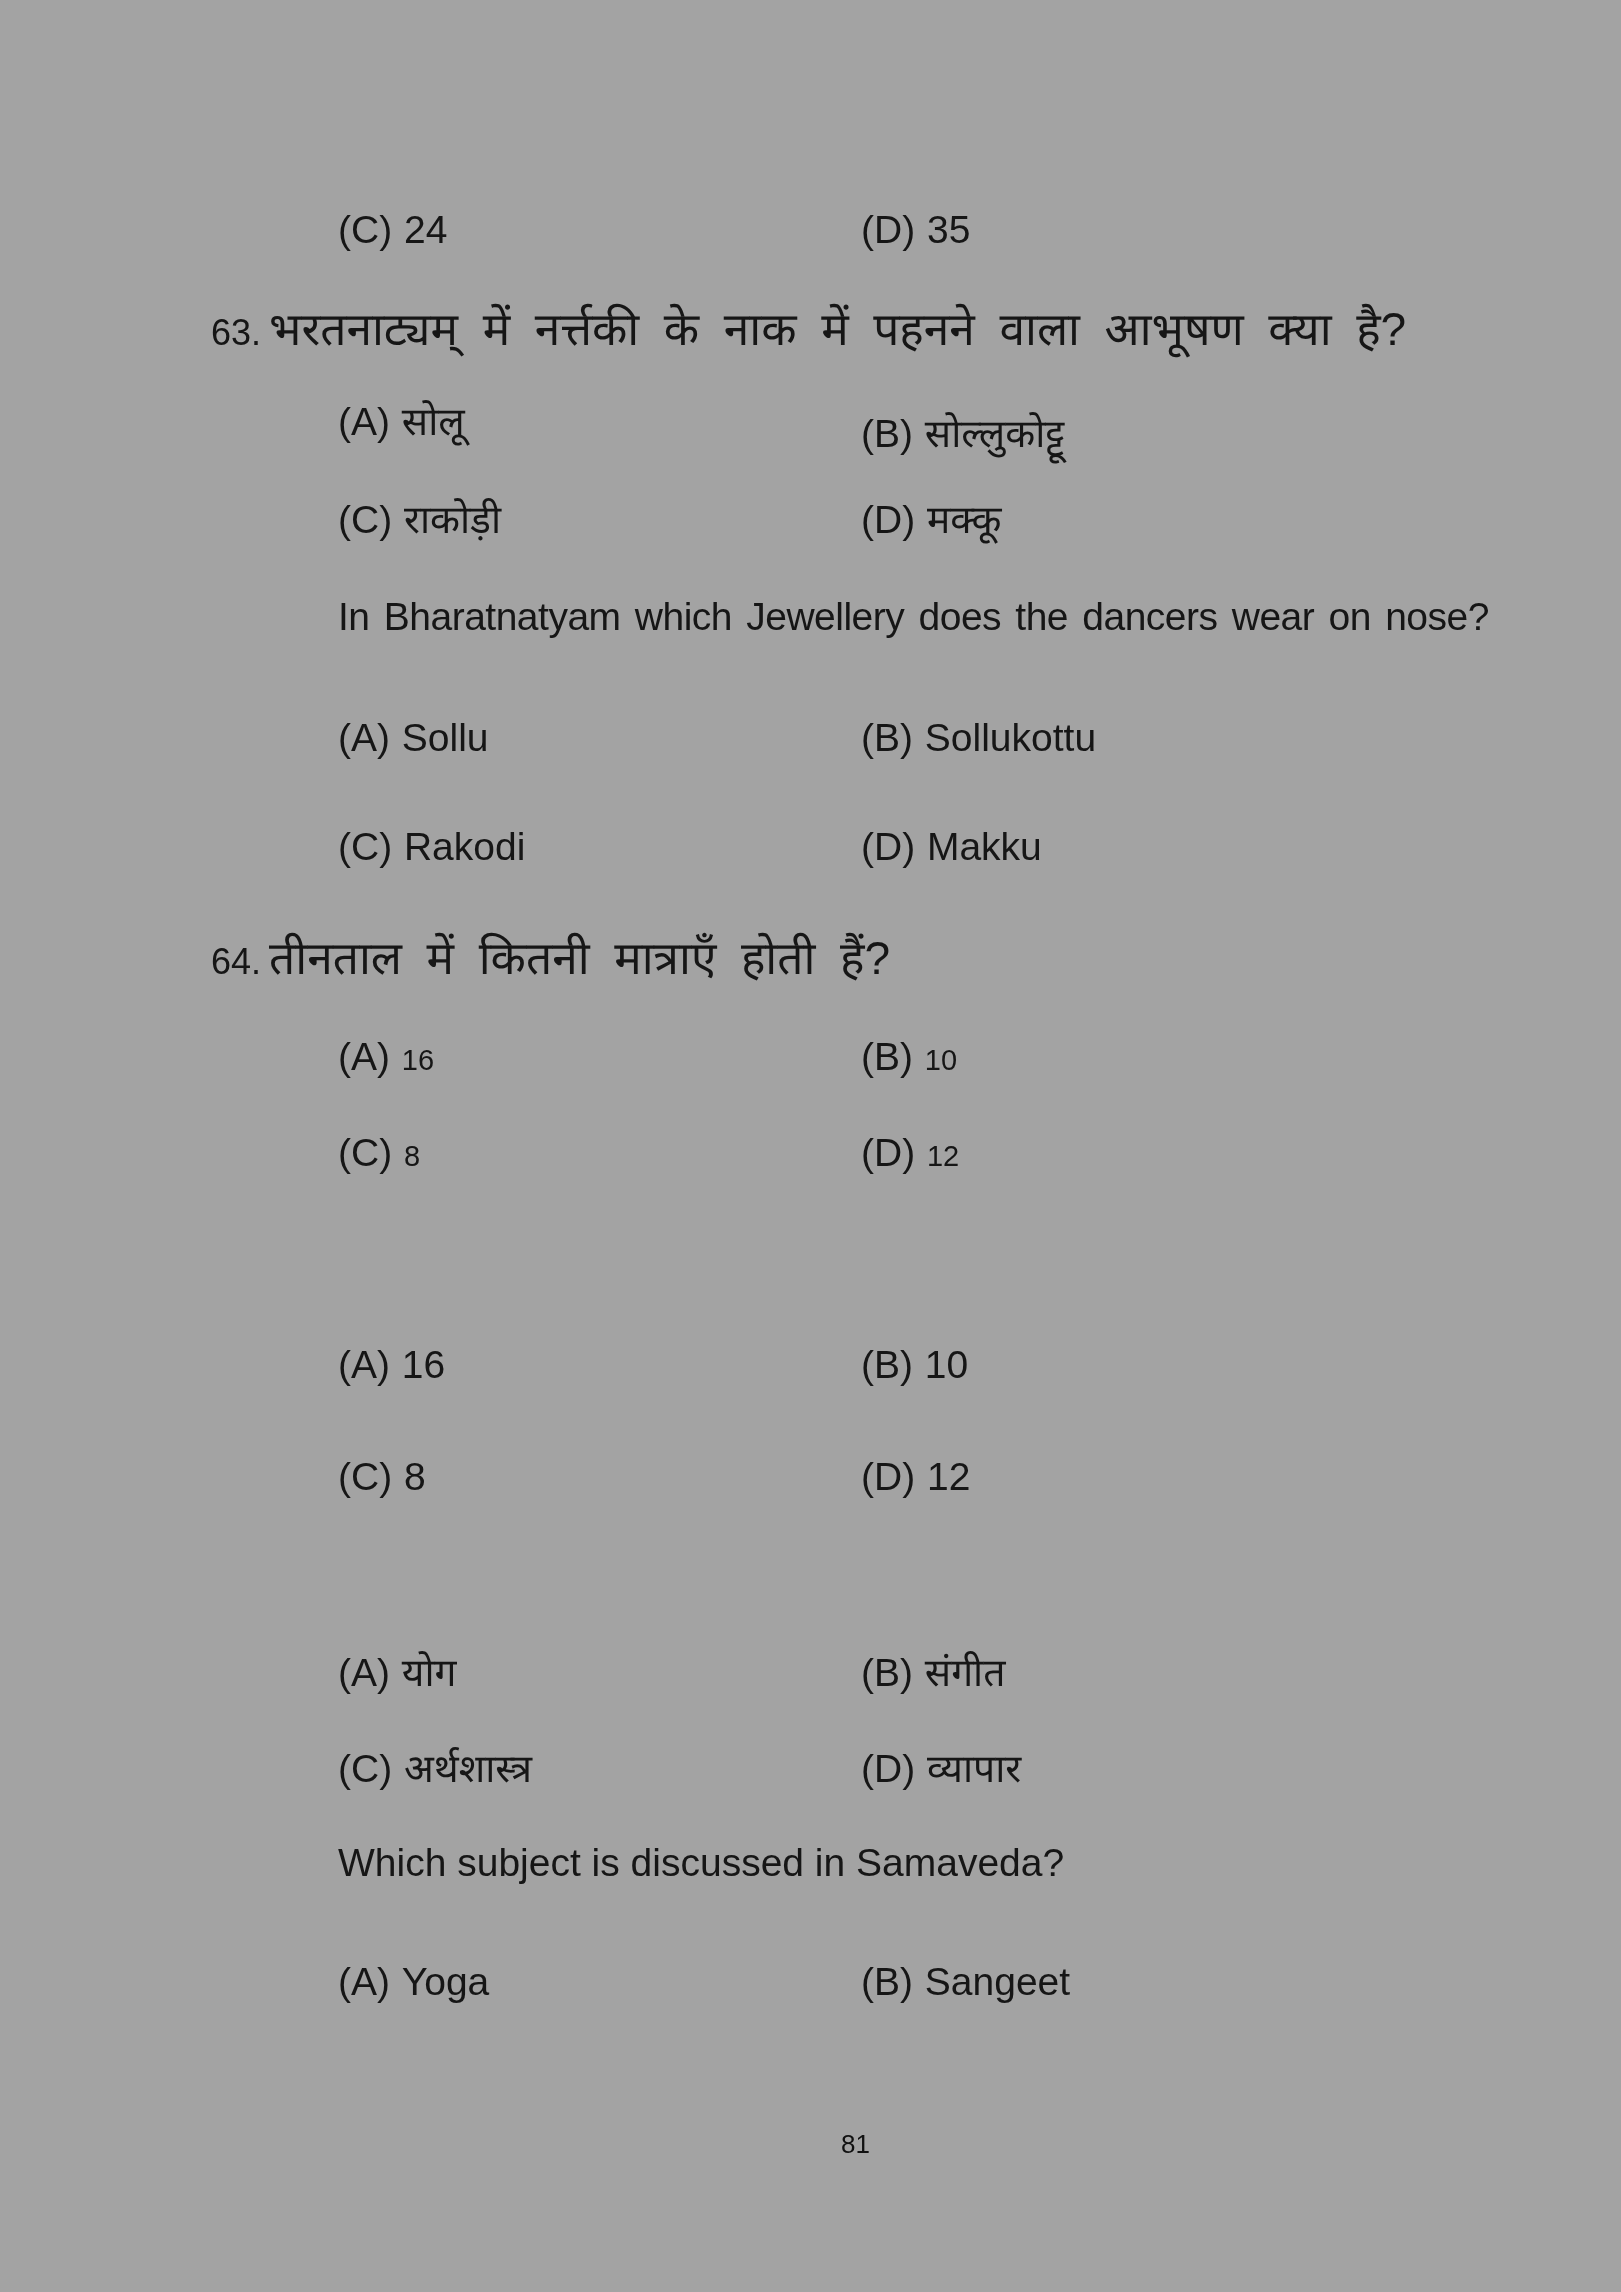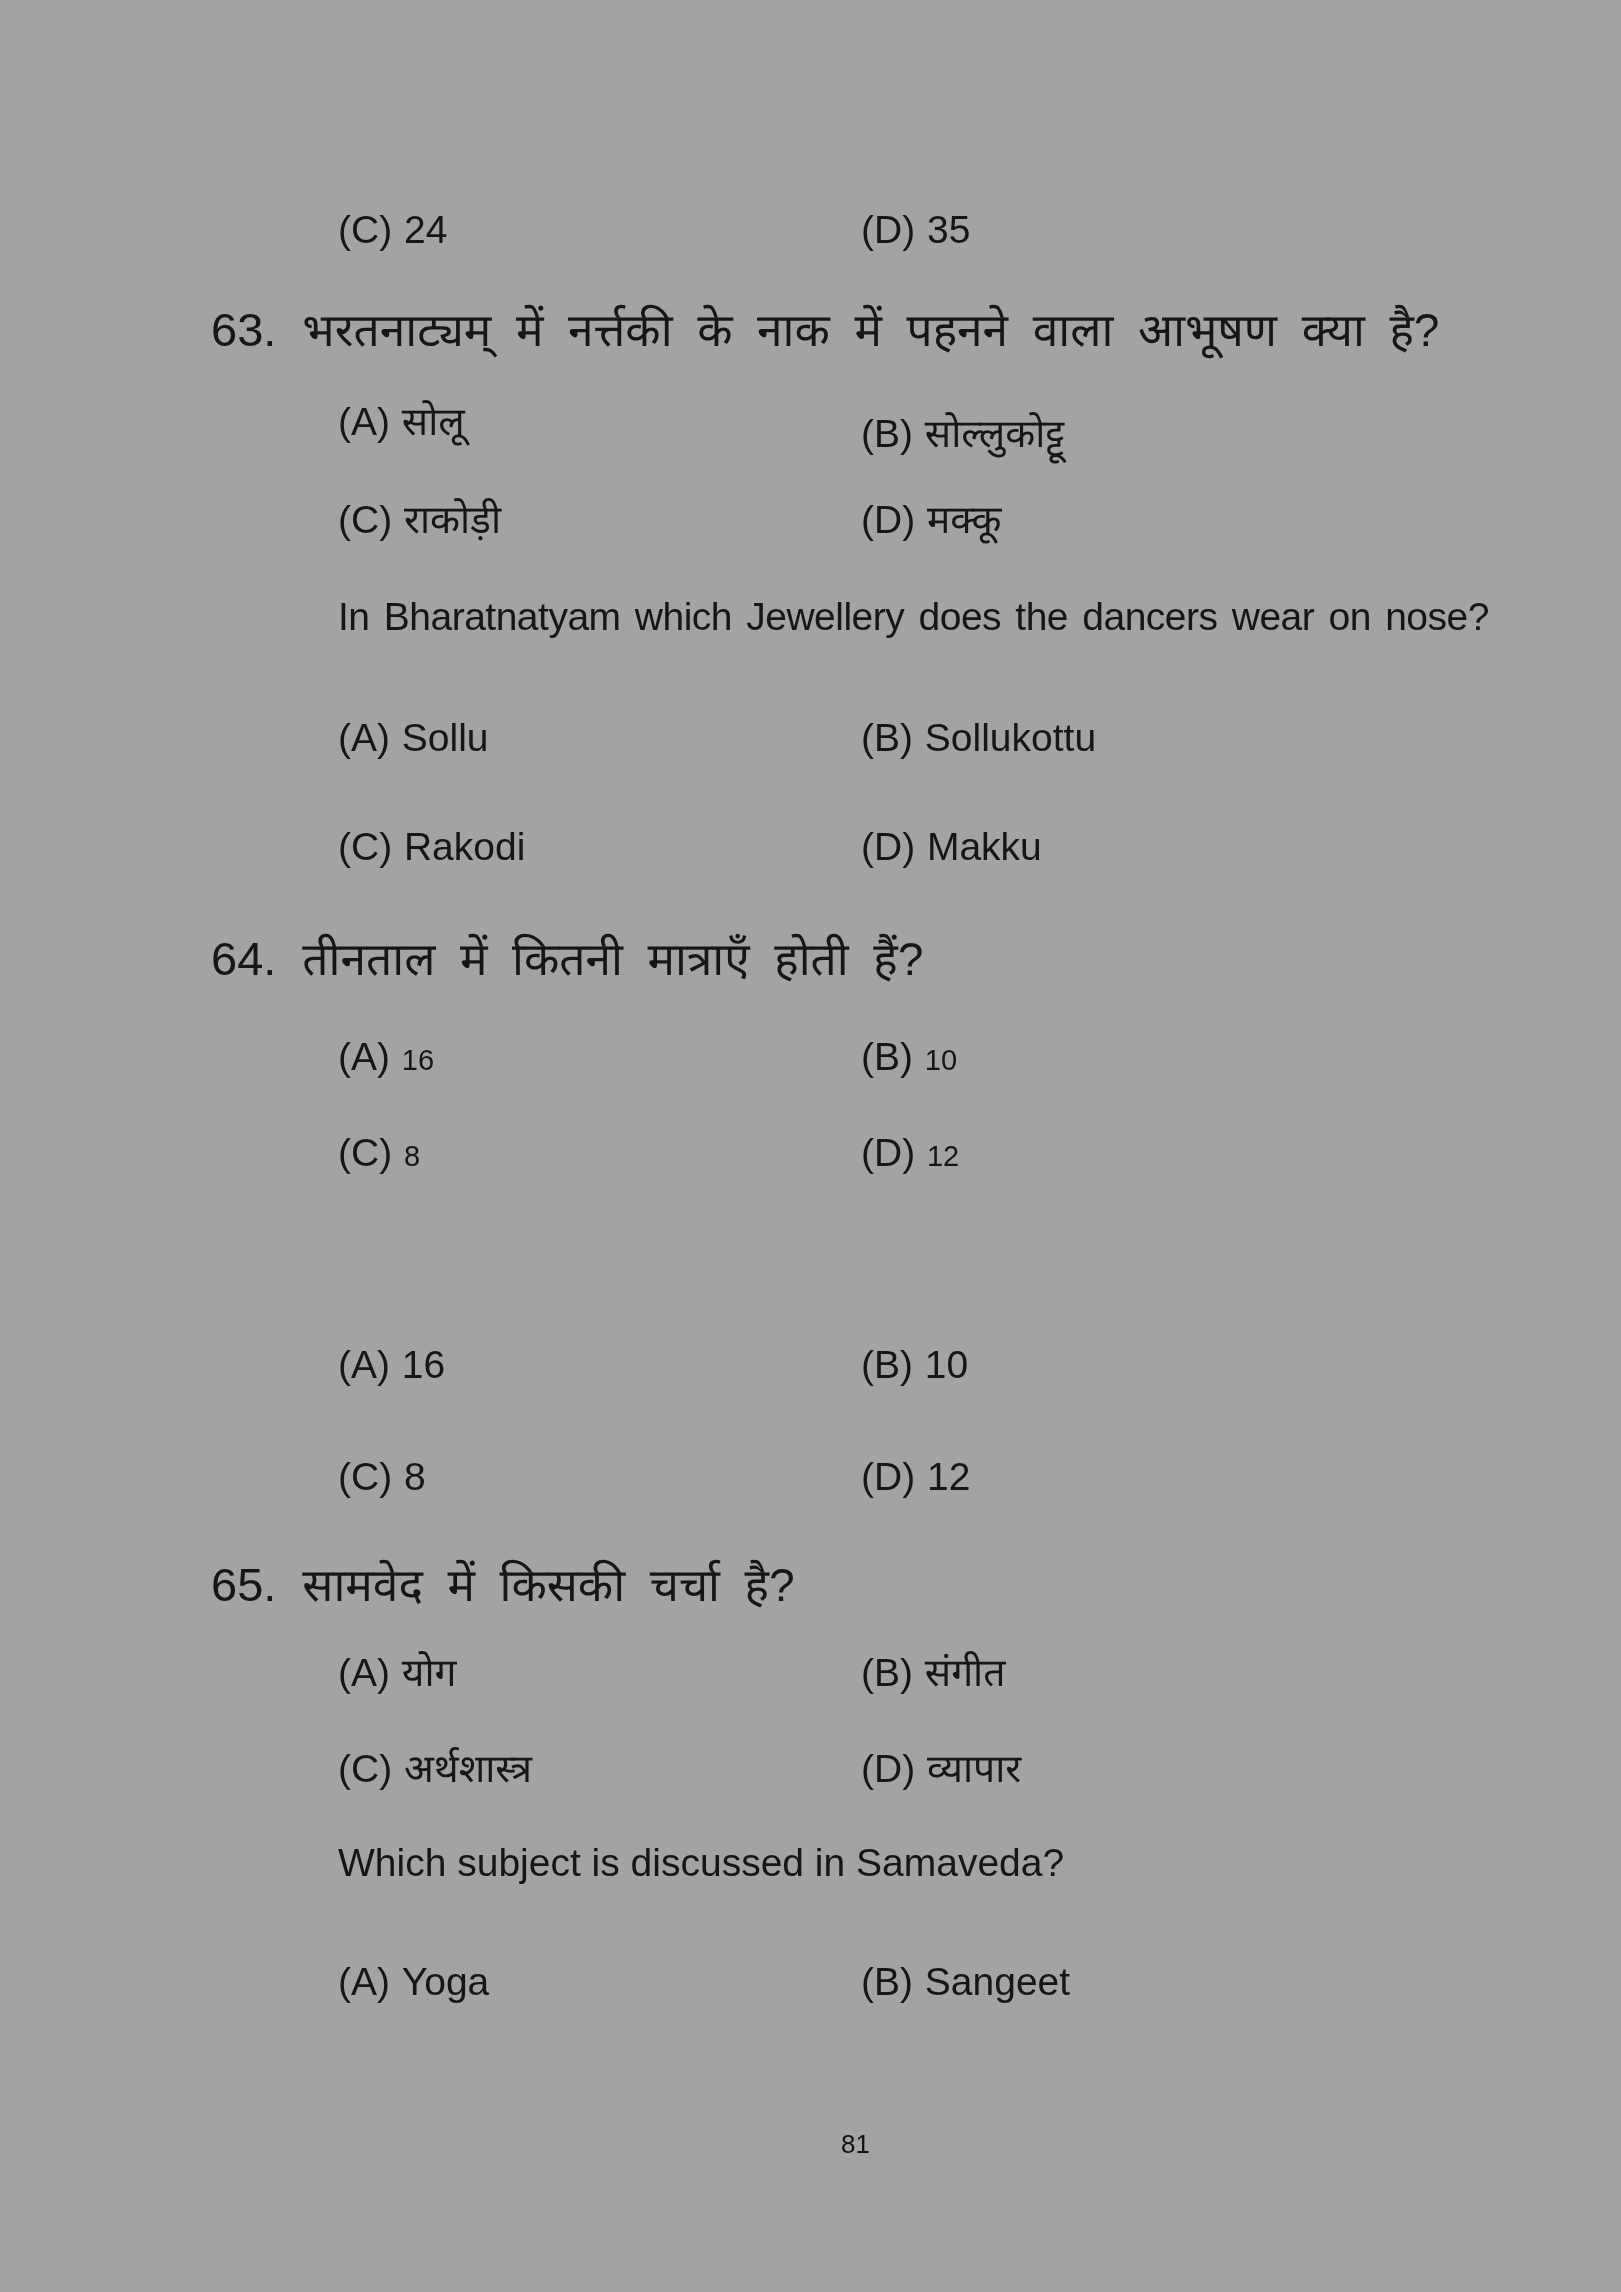--- a/index.html
+++ b/index.html
@@ -24,22 +24,22 @@
     position: absolute;
     white-space: nowrap;
     line-height: 1.12;
   }
   .colA { left: 338px; }
   .colB { left: 861px; }
   .qline { left: 211px; }
   .enblock { left: 338px; }
 
   .qnum {
-    font-size: 47px;
-    margin-right: 26px;
+    font-size: 36px;
+    margin-right: 8px;
   }
   .qtext {
     font-size: 46px;
   }
   .hindi-q {
     word-spacing: 11.8px;
   }
   .en-q {
     font-size: 39px;
     text-align: center;
@@ -129,23 +129,20 @@
   <div class="row colB" style="top:1343px">
     <span class="lbl">(B)</span><span class="val">10</span>
   </div>
   <div class="row colA" style="top:1455px">
     <span class="lbl">(C)</span><span class="val">8</span>
   </div>
   <div class="row colB" style="top:1455px">
     <span class="lbl">(D)</span><span class="val">12</span>
   </div>
 
-  <div class="row qline" style="top:1559px">
-    <span class="qnum">65.</span><span class="qtext hindi-q">सामवेद में किसकी चर्चा है?</span>
-  </div>
   <div class="row colA" style="top:1651px">
     <span class="lbl">(A)</span><span class="val">योग</span>
   </div>
   <div class="row colB" style="top:1651px">
     <span class="lbl">(B)</span><span class="val">संगीत</span>
   </div>
   <div class="row colA" style="top:1747px">
     <span class="lbl">(C)</span><span class="val">अर्थशास्त्र</span>
   </div>
   <div class="row colB" style="top:1747px">

